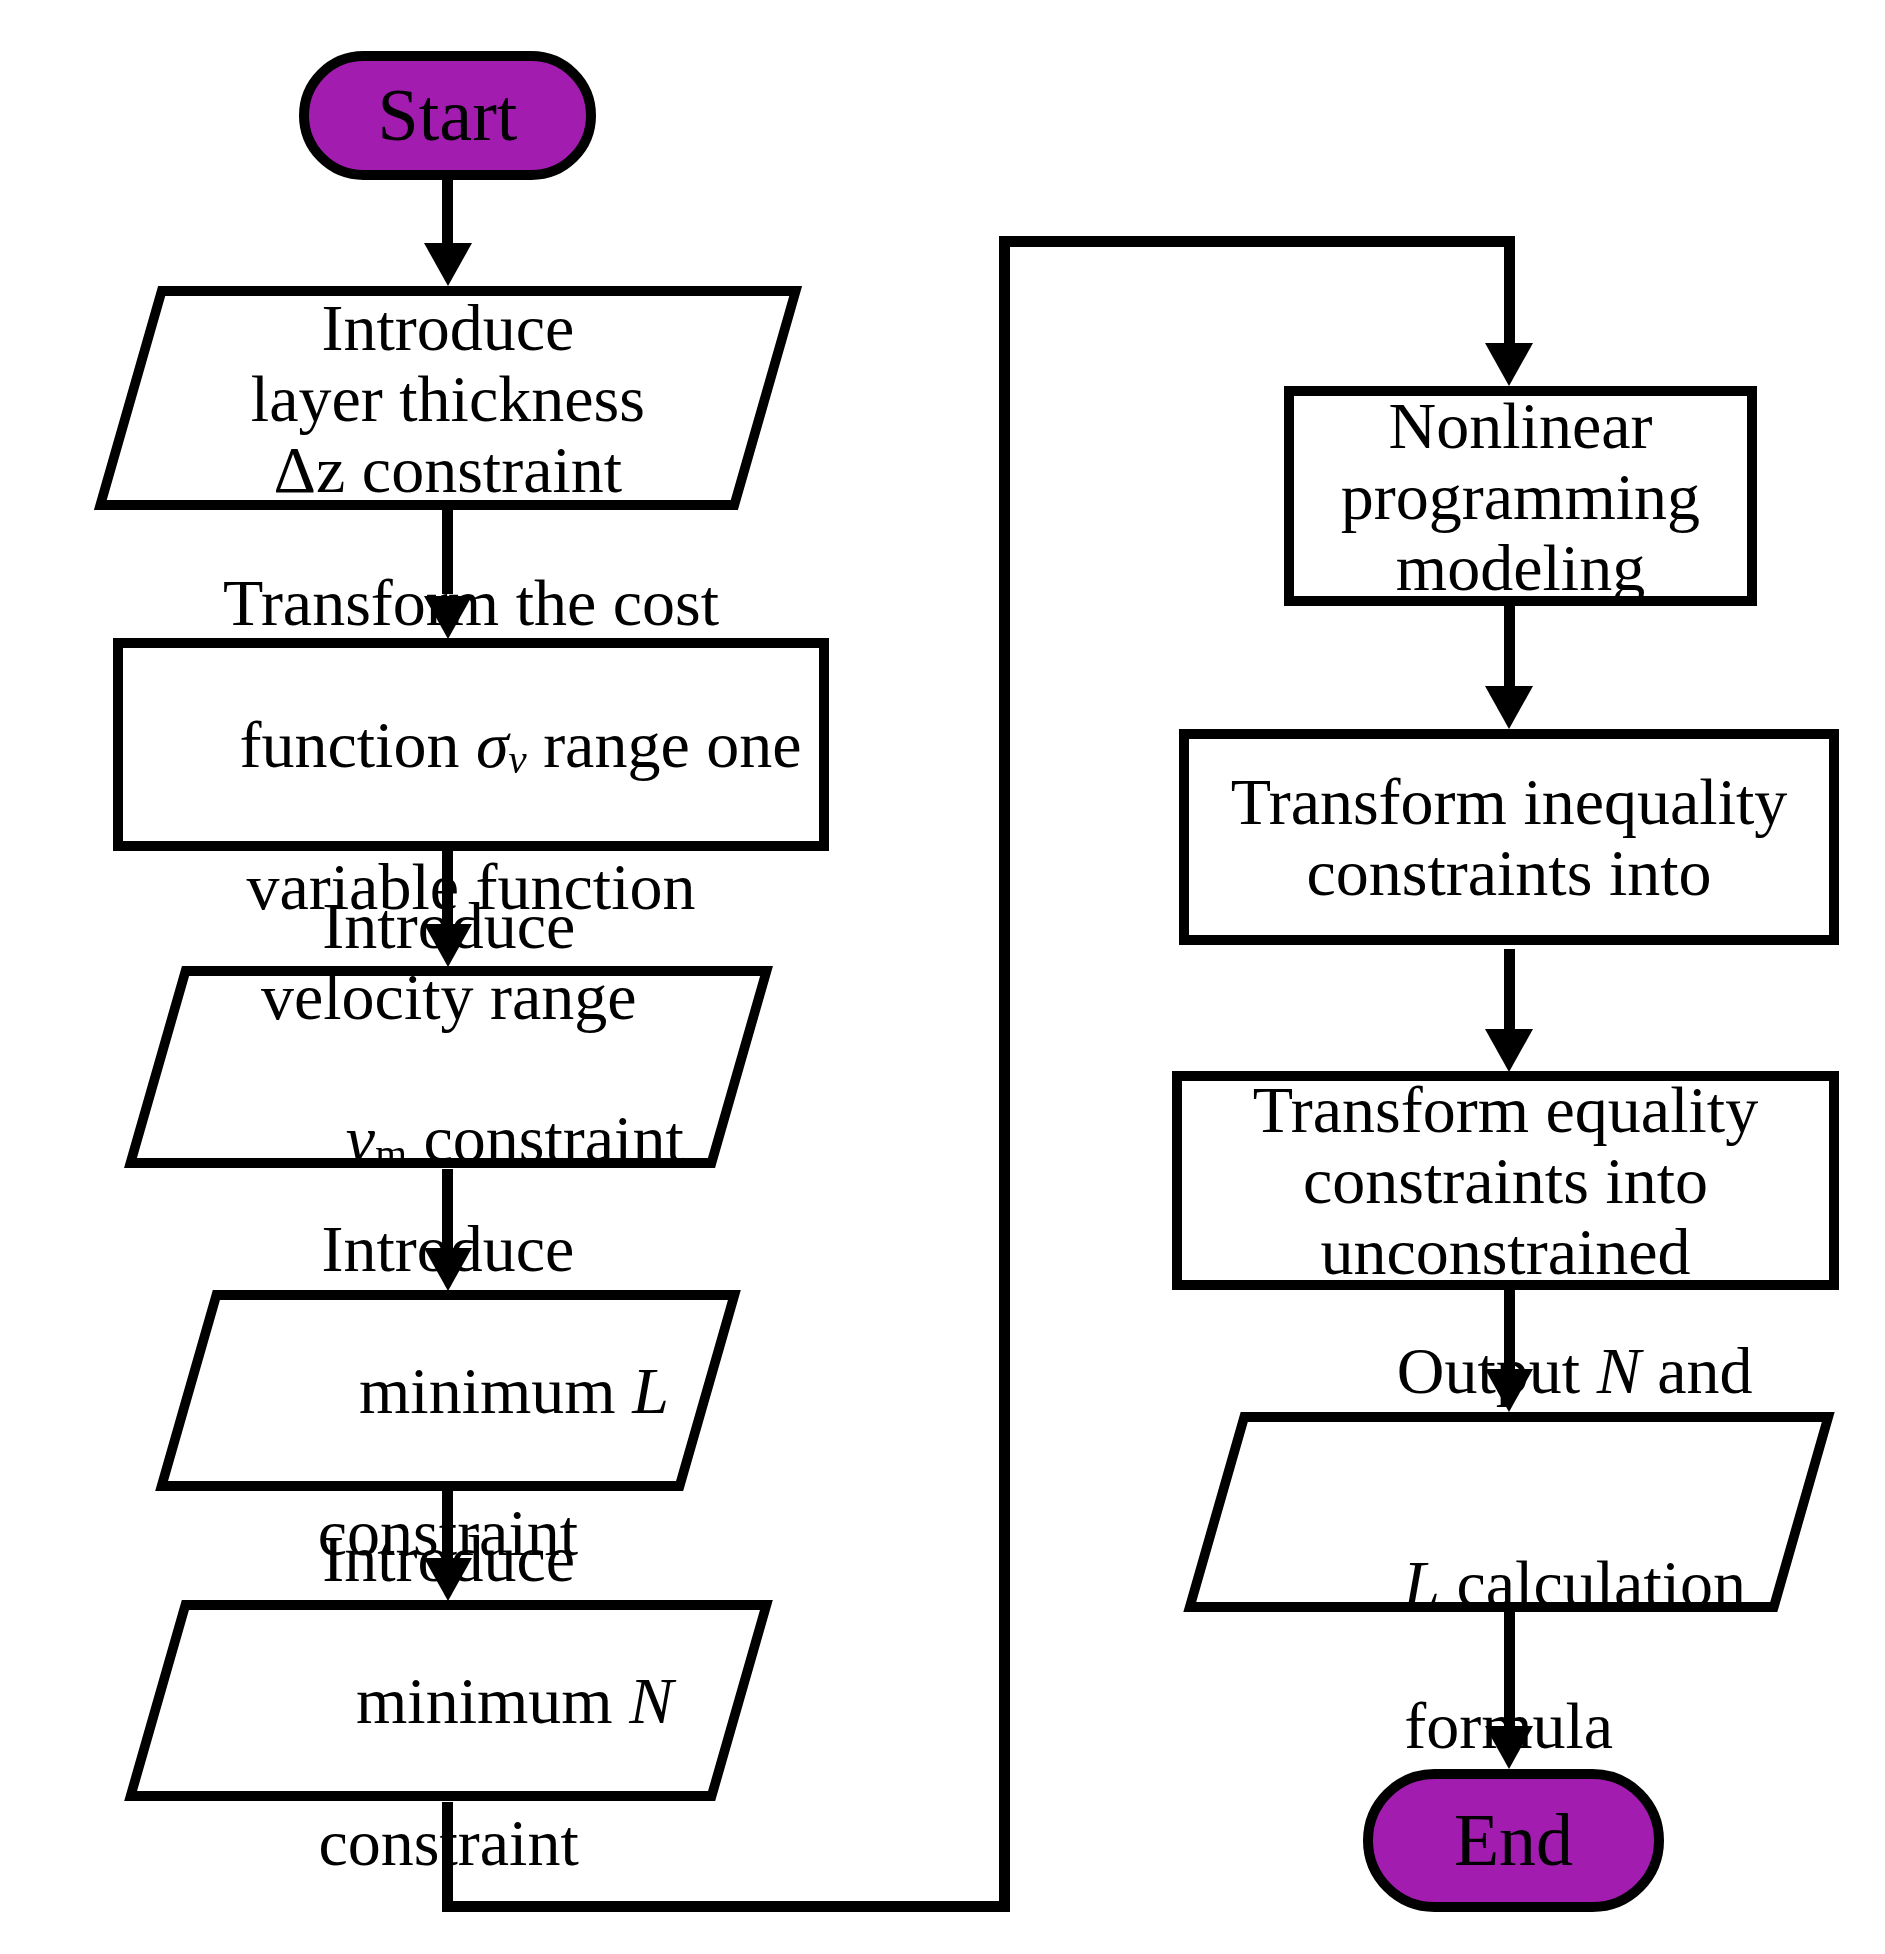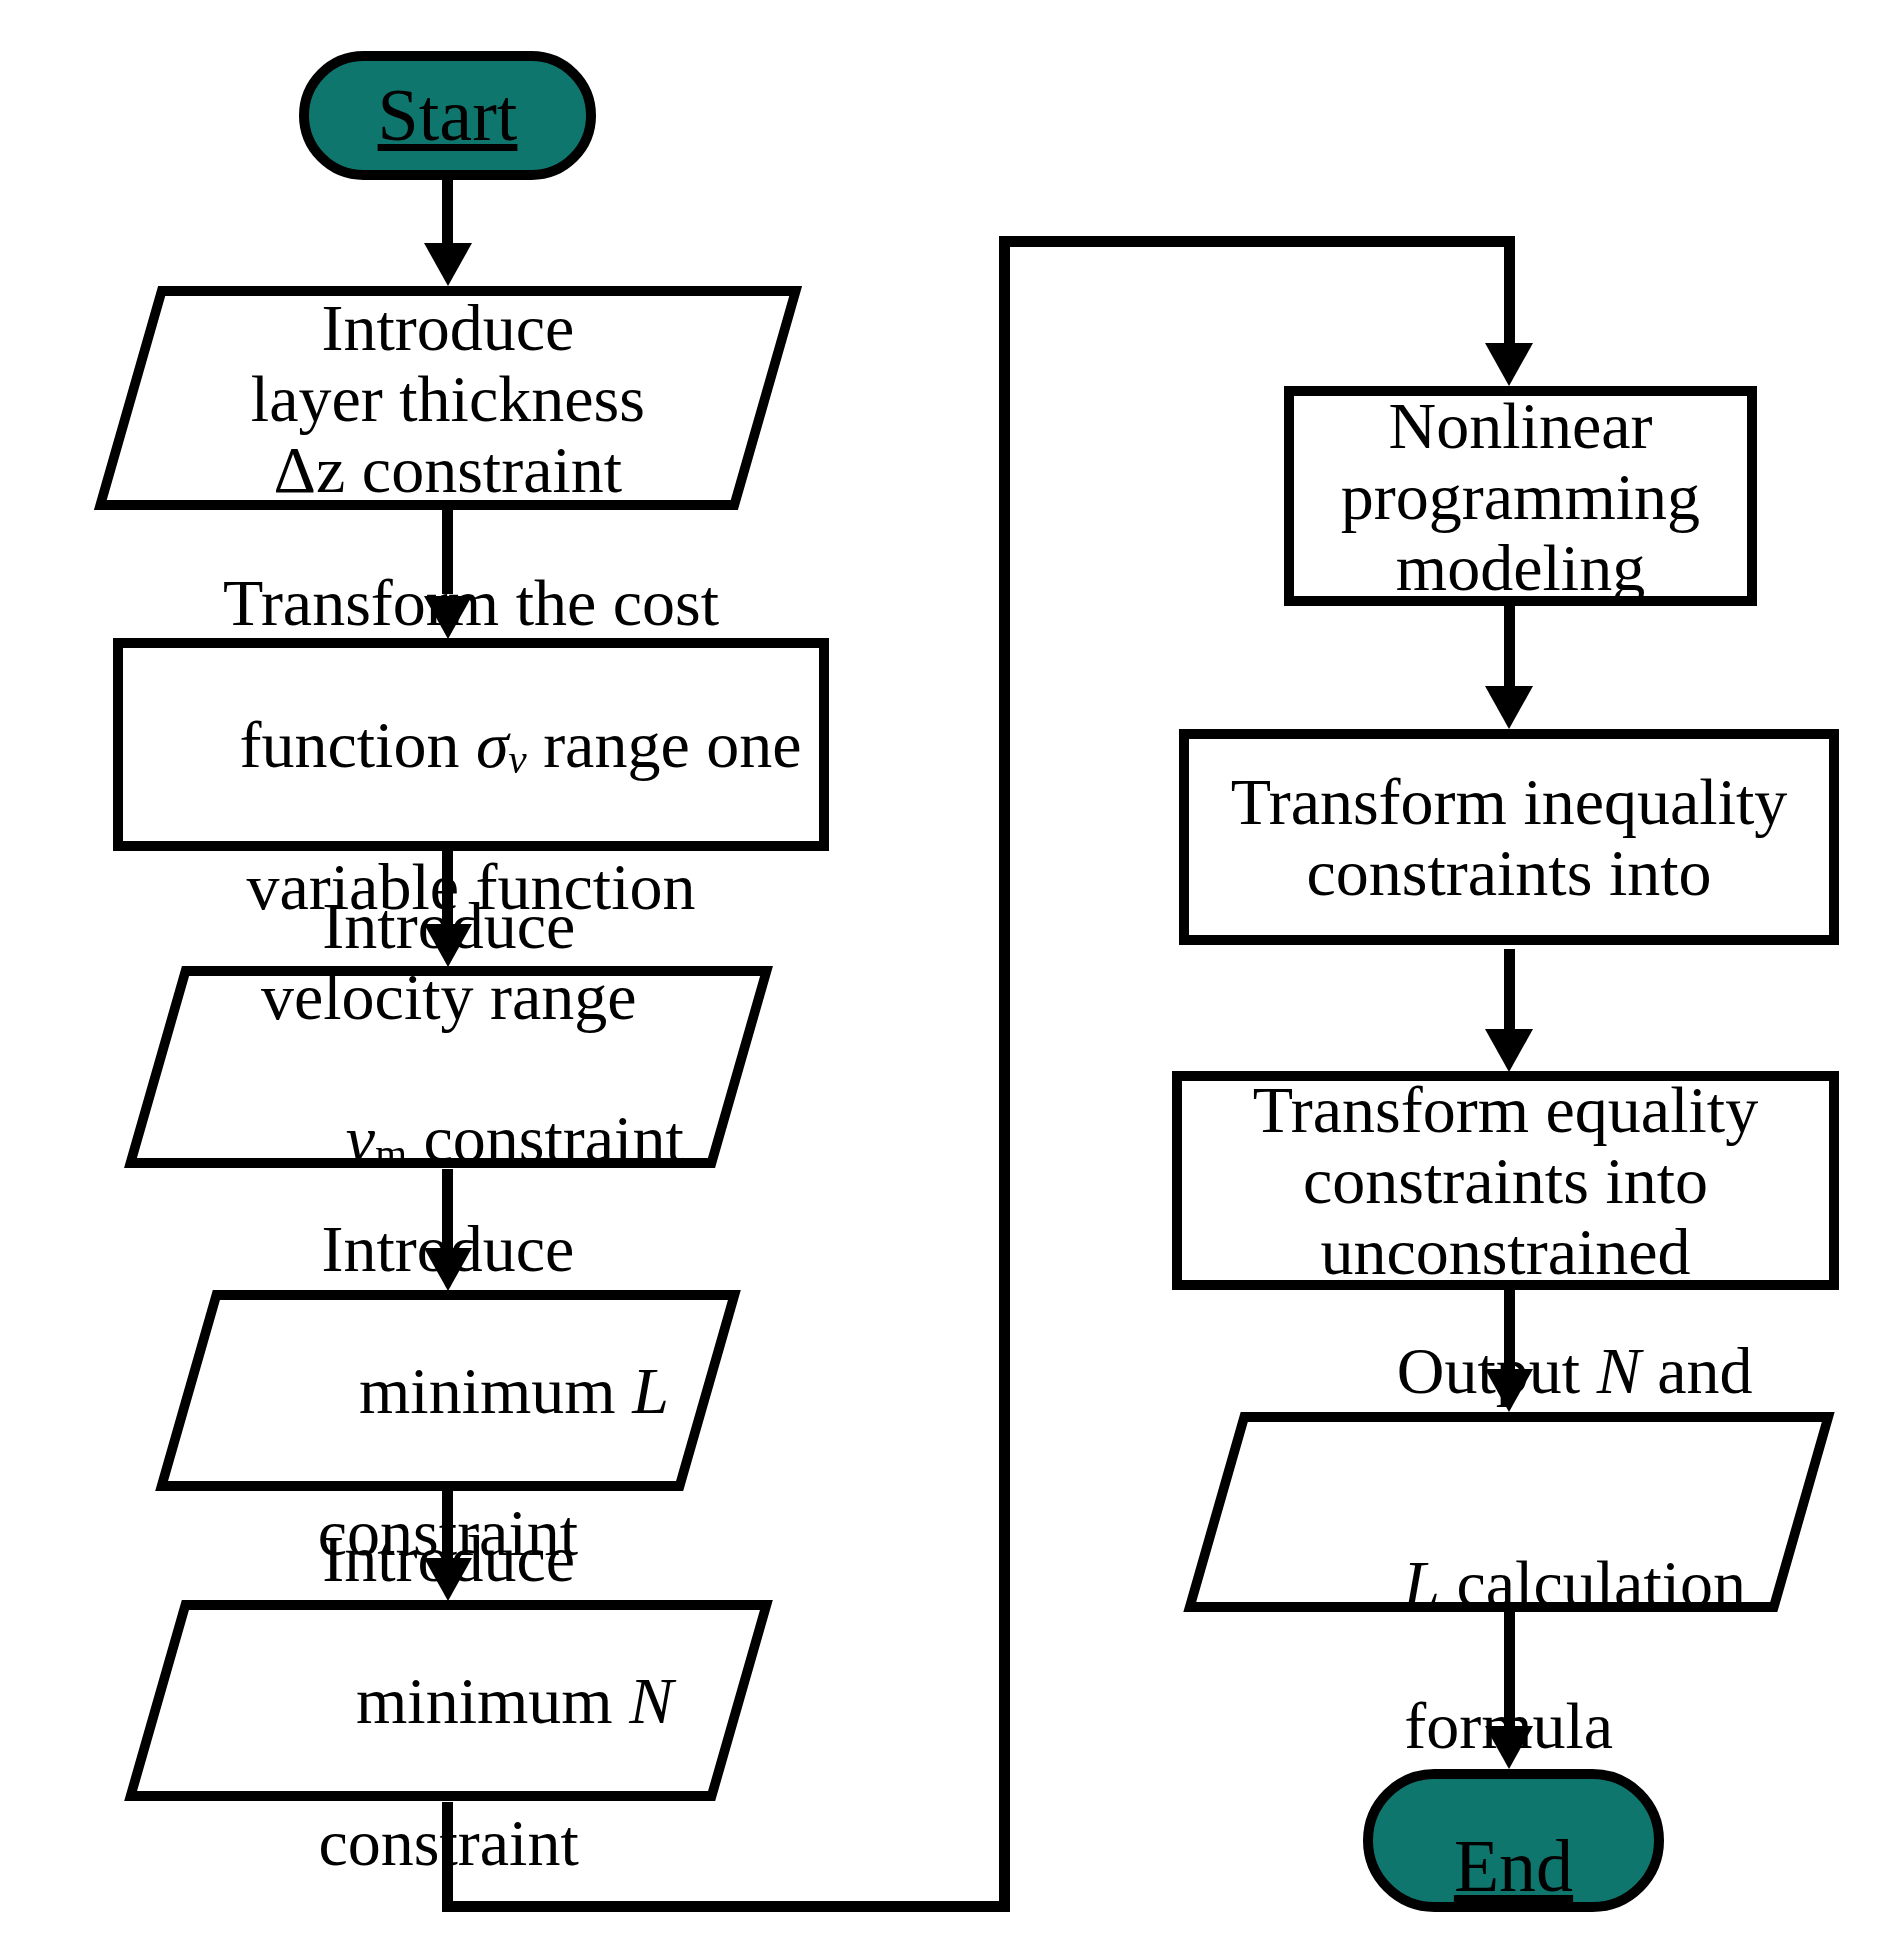--- a/index.html
+++ b/index.html
@@ -11,21 +11,21 @@
   }
   .canvas { position: absolute; left: 0; top: 0; width: 1885px; height: 1954px; }
   .node {
     position: absolute;
     display: flex; flex-direction: column;
     align-items: center; justify-content: center;
     text-align: center;
     font-size: 66px; line-height: 71px;
   }
   .rect { border: 10.6px solid #000; background: #fff; }
-  .stadium { border: 10.6px solid #000; background: #0f766e; font-size: 74px; text-decoration: underline; }
+  .stadium { border: 10.6px solid #000; background: #a21caf; font-size: 74px; }
   .para { border: 10.6px solid #000; background: #fff; transform: skewX(-16deg); }
   .unskew { transform: skewX(16deg); }
   .line { white-space: pre; }
   .it { font-style: italic; }
   .sb { font-size: 0.62em; line-height: 0; position: relative; top: 0.14em; }
   .vline, .hline { position: absolute; background: #000; }
   .ahead {
     position: absolute; width: 0; height: 0;
     border-left: 24px solid transparent;
     border-right: 24px solid transparent;
@@ -143,18 +143,18 @@
       <div class="line">
         <span class="it">L</span><span> calculation</span>
       </div>
       <div class="line">formula</div>
     </div>
   </div>
 
   <div class="vline" style="left:1504px; top:1612px; width:10.6px; height:120px;"></div>
   <div class="ahead" style="left:1485px; top:1726px;"></div>
 
-  <div class="node stadium" style="left:1363px; top:1769px; width:301px; height:143px; border-radius:78px;justify-content:flex-end;">
+  <div class="node stadium" style="left:1363px; top:1769px; width:301px; height:143px; border-radius:78px;">
     <div class="line">End</div>
   </div>
 
 </div>
 
 
 </body></html>

